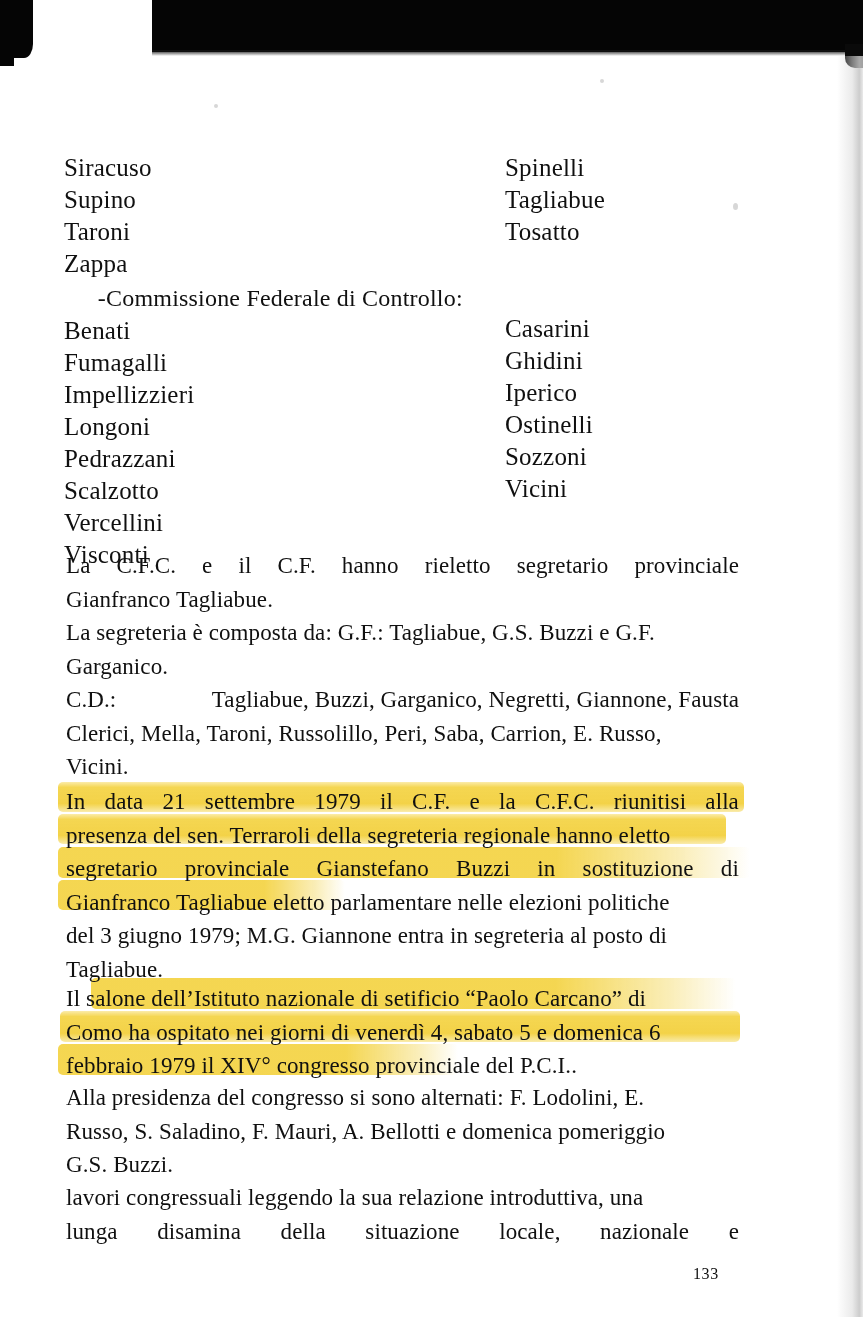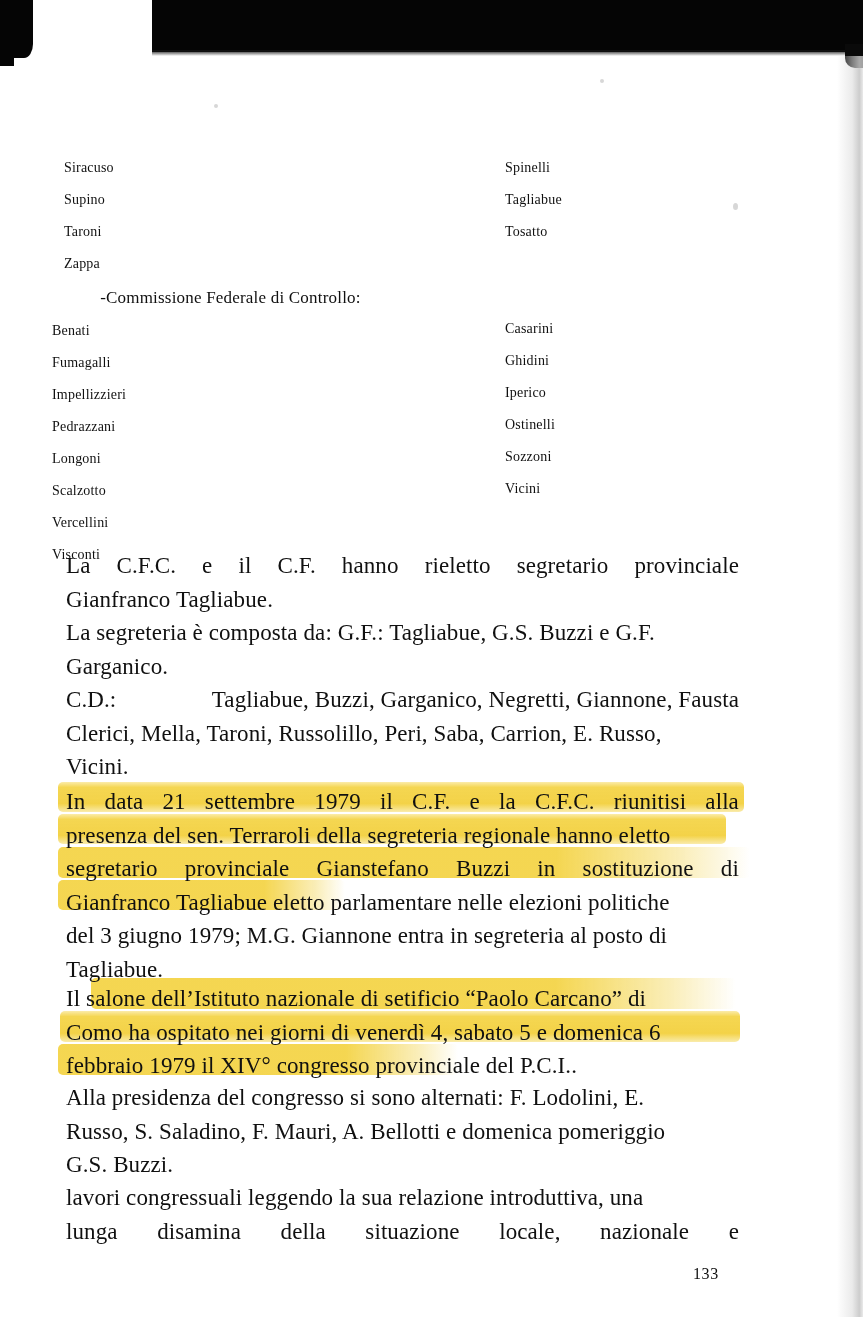--- a/index.html
+++ b/index.html
@@ -106,44 +106,44 @@
     top: 0;
     width: 300px;
   }
   .col-right {
     position: absolute;
     left: 441px;
     top: 0;
     width: 260px;
   }
   .name-line {
-    font-size: 14px;
+    font-size: 25px;
     line-height: 32px;
     letter-spacing: 0.2px;
     white-space: nowrap;
   }
 
   .section-heading {
     position: absolute;
     left: 66px;
     top: 283px;
-    font-size: 17px;
+    font-size: 24px;
     line-height: 30px;
     letter-spacing: 0.2px;
     white-space: nowrap;
     text-align: right;
   }
   .section-heading .dash {
     display: inline-block;
     width: 40px;
   }
 
   .cfc-left {
     position: absolute;
-    left: 52px;
+    left: 64px;
     top: 315px;
     width: 330px;
   }
   .cfc-right {
     position: absolute;
     left: 505px;
     top: 313px;
     width: 260px;
   }
 
@@ -229,22 +229,22 @@
   </div>
 
   <div class="section-heading">
     <span class="dash">-</span><span>Commissione Federale di Controllo:</span>
   </div>
 
   <div class="cfc-left">
     <div class="name-line">Benati</div>
     <div class="name-line">Fumagalli</div>
     <div class="name-line">Impellizzieri</div>
+    <div class="name-line">Longoni</div>
     <div class="name-line">Pedrazzani</div>
-    <div class="name-line">Longoni</div>
     <div class="name-line">Scalzotto</div>
     <div class="name-line">Vercellini</div>
     <div class="name-line">Visconti</div>
   </div>
   <div class="cfc-right">
     <div class="name-line">Casarini</div>
     <div class="name-line">Ghidini</div>
     <div class="name-line">Iperico</div>
     <div class="name-line">Ostinelli</div>
     <div class="name-line">Sozzoni</div>

